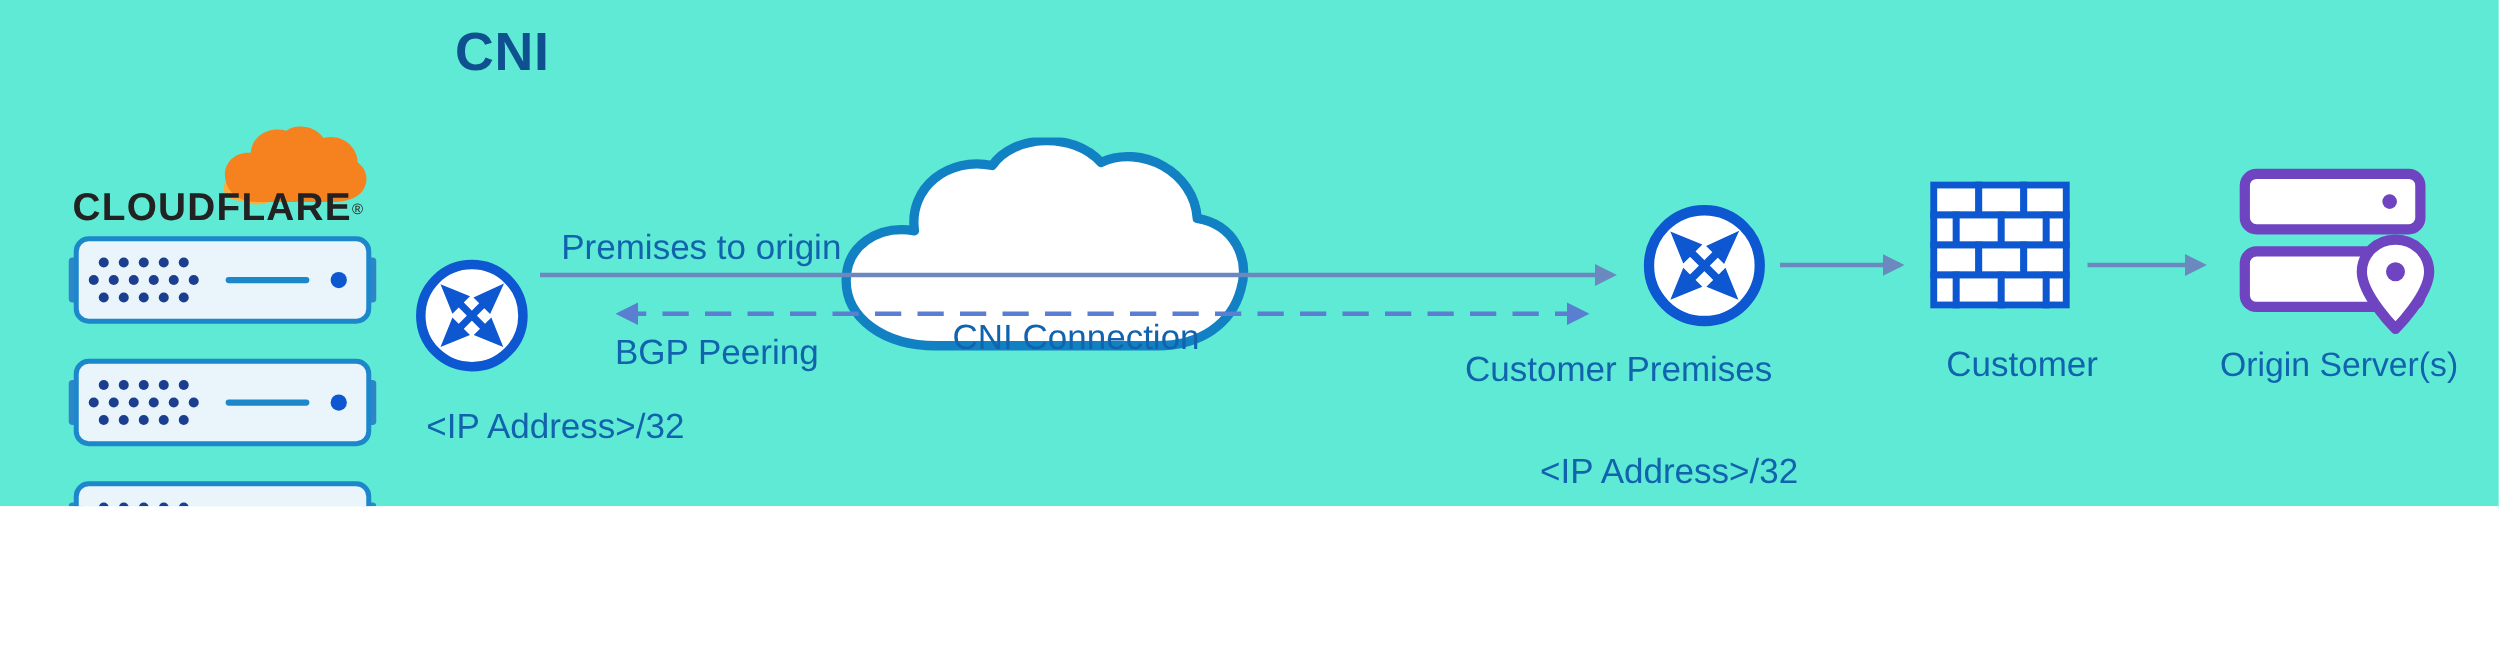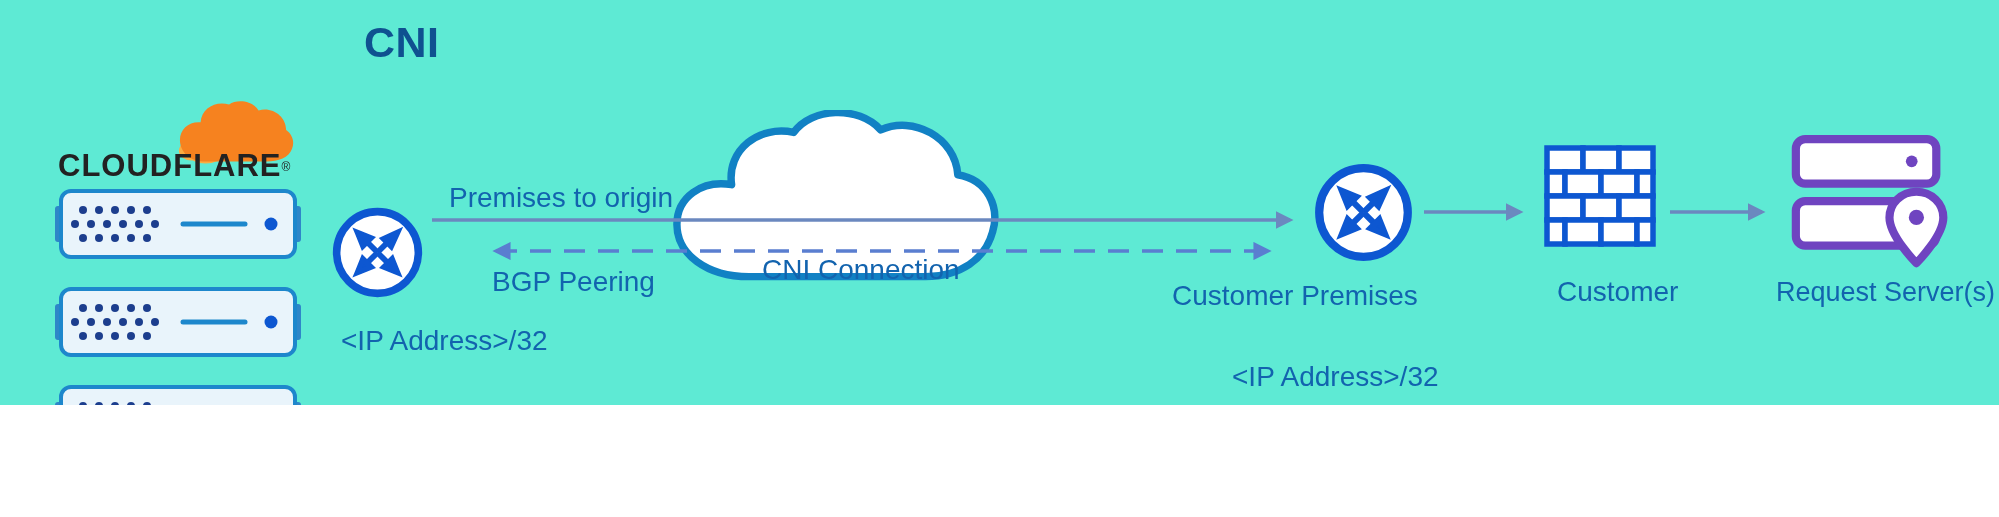--- a/index.html
+++ b/index.html
@@ -163,15 +163,15 @@
 
   <svg class="abs origin" viewBox="0 0 135 115">
     <rect x="5" y="5" width="120" height="38" rx="8" fill="#ffffff" stroke="#6f44c0" stroke-width="7"></rect>
     <circle cx="104" cy="24" r="5" fill="#6f44c0"></circle>
     <rect x="5" y="58" width="120" height="38" rx="8" fill="#ffffff" stroke="#6f44c0" stroke-width="7"></rect>
     <g>
       <path d="M 108 50 C 121 50 131 60 131 72 C 131 88 108 111 108 111 C 108 111 85 88 85 72 C 85 60 95 50 108 50 Z" fill="#ffffff" stroke="#6f44c0" stroke-width="7" stroke-linejoin="round"></path>
       <circle cx="108" cy="72" r="6.5" fill="#6f44c0"></circle>
     </g>
   </svg>
-  <div class="abs label lbl-origin">Request Server(s)</div>
+  <div class="abs label lbl-origin">Origin Server(s)</div>
 
 </div>
 
 </body></html>

